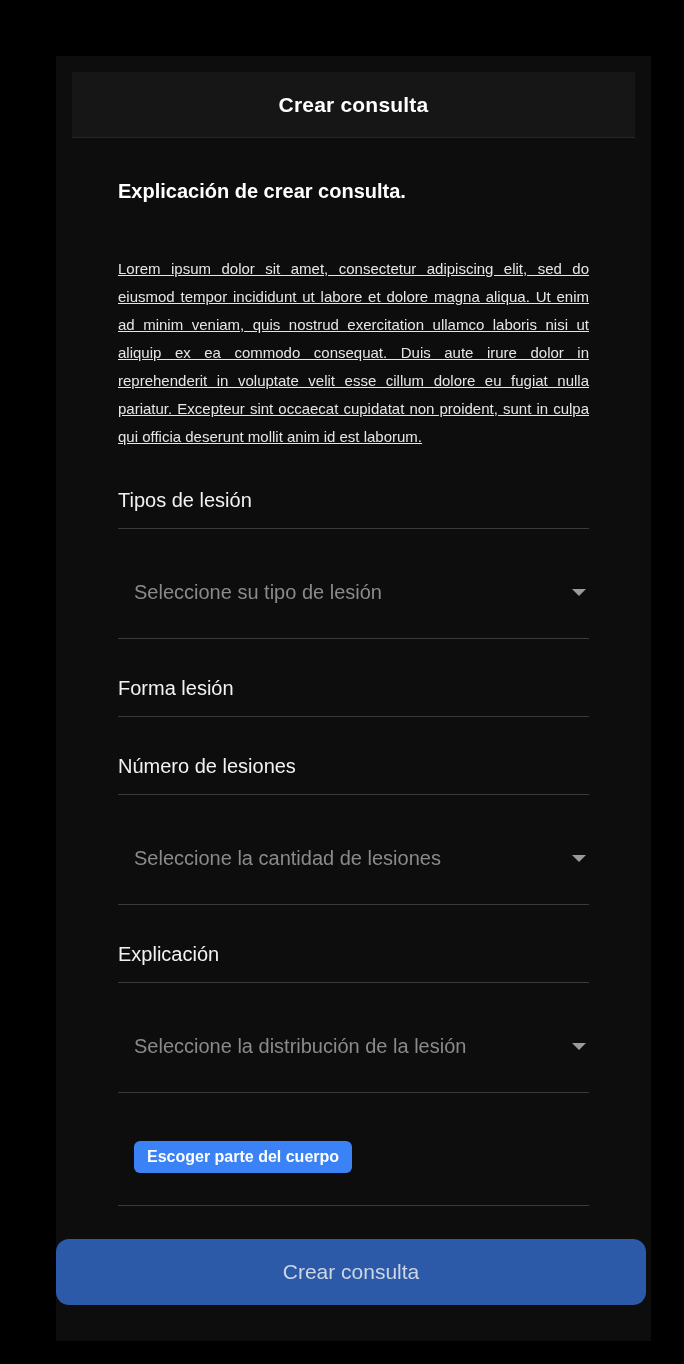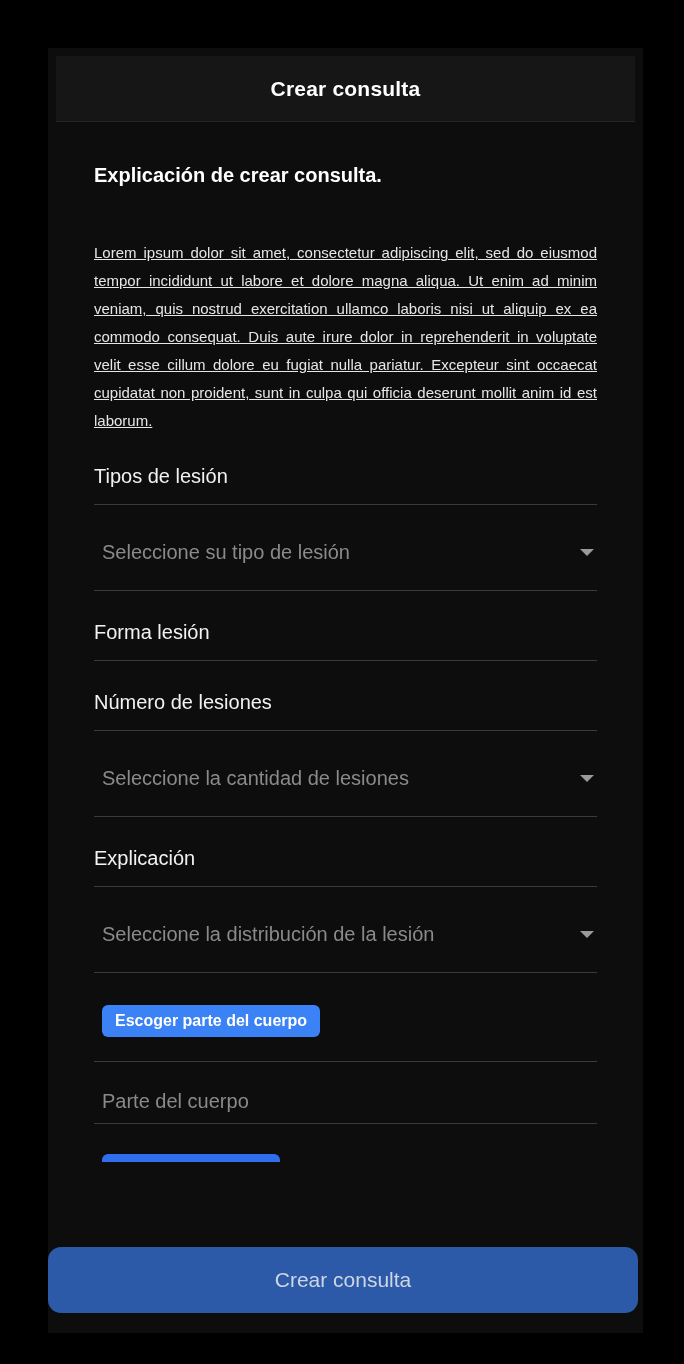--- a/index.html
+++ b/index.html
@@ -1,15 +1,15 @@
 <!DOCTYPE html>
 <html><head>
 <meta charset="utf-8">
 <style>
-  * { box-sizing: border-box; margin: 8px; padding: 0; }
+  * { box-sizing: border-box; margin: 16px; padding: 0; }
   html, body {
     width: 684px;
     height: 1364px;
     background: #000000;
     font-family: "Liberation Sans", sans-serif;
     overflow: hidden;
   }
   .phone {
     position: absolute;
     left: 40px;

